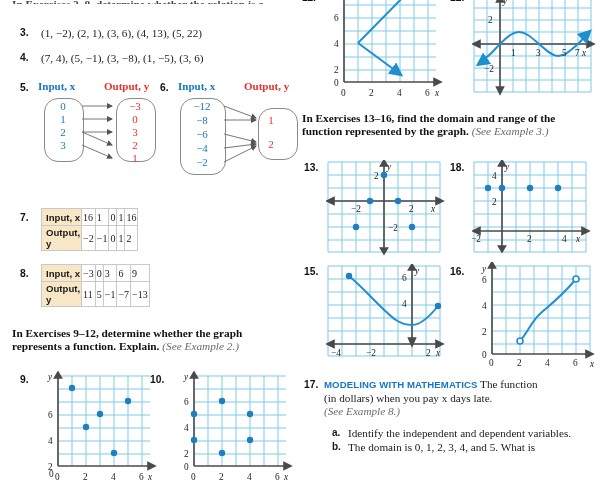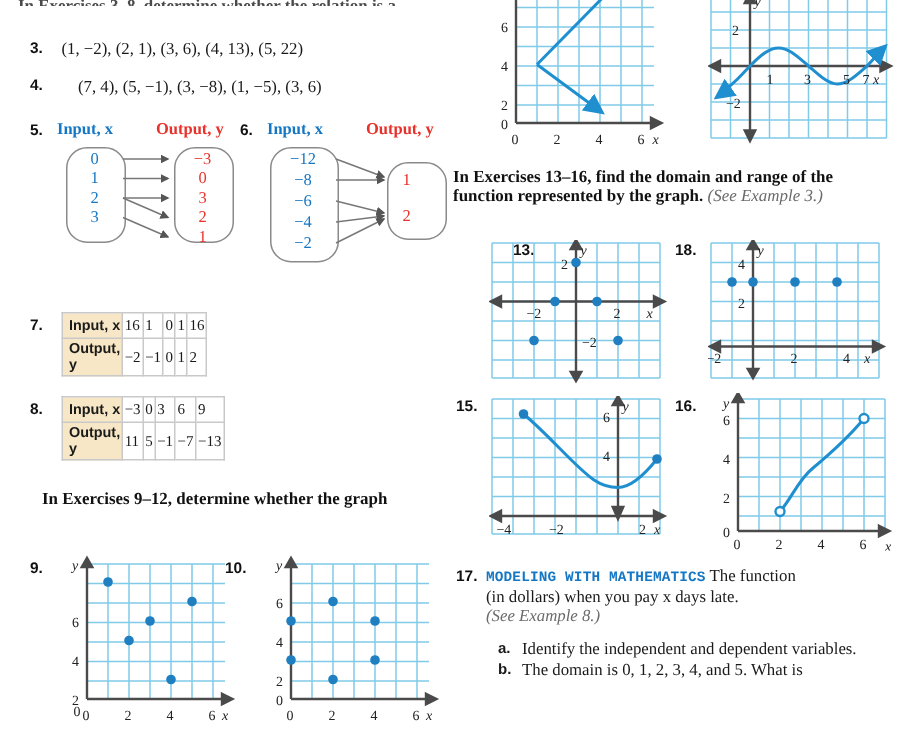--- a/index.html
+++ b/index.html
@@ -28,21 +28,21 @@
   table.io{border-collapse:collapse;background:#fff;}
   table.io td{border:1px solid #c9c9c9;text-align:left;font-family:"Liberation Serif",serif;font-size:10px;height:14px;}
   table.io td.hdr{background:#f7e7c6;font-family:"Liberation Sans",sans-serif;font-weight:bold;font-size:9.6px;text-align:left;padding-left:4px;width:52px;}
   table.io td.val{width:28px;}
 
   
   .graph{position:absolute;}
   .gl{font-family:"Liberation Serif",serif;font-size:9.3px;fill:#222;}
   .gli{font-family:"Liberation Serif",serif;font-size:9.3px;font-style:italic;fill:#222;}
 
-  .mwm{font-family:Liberation Mono, monospace;font-weight:bold;font-size:9.6px;color:#1577c4;letter-spacing:.1px;}
+  .mwm{font-family:Liberation Sans, sans-serif;font-weight:bold;font-size:9.6px;color:#1577c4;letter-spacing:.1px;}
   .eqital{font-style:italic;}
 </style>
 </head>
 <body>
 
 <div class="page">
 
   <div class="col col-left">
 
     <div style="position:absolute;left:0;top:-6px;width:288px;height:10px;overflow:hidden;">
@@ -50,21 +50,21 @@
     </div>
 
 
     <div class="ex" style="left:8px;top:26px;width:280px;">
       <span class="exnum" style="position:absolute;left:0;top:1px;">3.</span>
       <span class="extext" style="position:absolute;left:21px;top:0;">(1, −2), (2, 1), (3, 6), (4, 13), (5, 22)</span>
     </div>
 
     <div class="ex" style="left:8px;top:51px;width:280px;">
       <span class="exnum" style="position:absolute;left:0;top:1px;">4.</span>
-      <span class="extext" style="position:absolute;left:32px;top:0;">(7, 4), (5, −1), (3, −8), (1, −5), (3, 6)</span>
+      <span class="extext" style="position:absolute;left:21px;top:0;">(7, 4), (5, −1), (3, −8), (1, −5), (3, 6)</span>
     </div>
 
     <div class="ex" style="left:8px;top:80px;width:140px;height:105px;">
       <span class="exnum" style="position:absolute;left:0;top:2px;">5.</span>
       <span class="maphead blue" style="left:18px;top:0;">Input, x</span>
       <span class="maphead red" style="left:84px;top:0;">Output, y</span>
 
       <div class="oval" style="left:24px;top:18px;width:38px;height:62px;"></div>
       <div class="oval" style="left:96px;top:18px;width:38px;height:62px;"></div>
 
@@ -169,22 +169,26 @@
           <td class="val">11</td>
           <td class="val">5</td>
           <td class="val">−1</td>
           <td class="val">−7</td>
           <td class="val">−13</td>
         </tr>
       </tbody>
         </table>
     </div>
 
-    <div style="position:absolute;left:16px;top:327px;width:288px;">
+    <div style="position:absolute;left:0;top:327px;width:288px;">
       <div class="dirline">In Exercises 9–12, determine whether the graph</div>
+      <div class="dirline">
+        <span>represents a function. Explain.</span>
+        <span class="ital">(See Example 2.)</span>
+      </div>
     </div>
 
     <div class="graph" style="left:8px;top:370px;">
       <span class="exnum" style="position:absolute;left:0;top:4px;">9.</span>
       <svg width="125" height="115" style="position:absolute;left:18px;top:0;">
         <g stroke="#7fcbe8" stroke-width="1">
           <line x1="20" y1="6" x2="20" y2="96"></line>
             <line x1="34" y1="6" x2="34" y2="96"></line>
           <line x1="48" y1="6" x2="48" y2="96"></line>
             <line x1="62" y1="6" x2="62" y2="96"></line>
@@ -373,21 +377,21 @@
 
     <div style="position:absolute;left:0;top:112px;width:294px;">
       <div class="dirline">In Exercises 13–16, find the domain and range of the</div>
       <div class="dirline">
         <span>function represented by the graph.</span>
         <span class="ital">(See Example 3.)</span>
       </div>
     </div>
 
     <div class="graph" style="left:2px;top:158px;">
-      <span class="exnum" style="position:absolute;left:0;top:4px;margin-left:38px;">13.</span>
+      <span class="exnum" style="position:absolute;left:0;top:4px;">13.</span>
       <svg width="130" height="100" style="position:absolute;left:22px;top:2px;">
         <g stroke="#7fcbe8" stroke-width="1">
           <line x1="2" y1="2" x2="2" y2="92"></line>
             <line x1="16" y1="2" x2="16" y2="92"></line>
           <line x1="30" y1="2" x2="30" y2="92"></line>
             <line x1="44" y1="2" x2="44" y2="92"></line>
           <line x1="58" y1="2" x2="58" y2="92"></line>
             <line x1="72" y1="2" x2="72" y2="92"></line>
           <line x1="86" y1="2" x2="86" y2="92"></line>
             <line x1="100" y1="2" x2="100" y2="92"></line>

